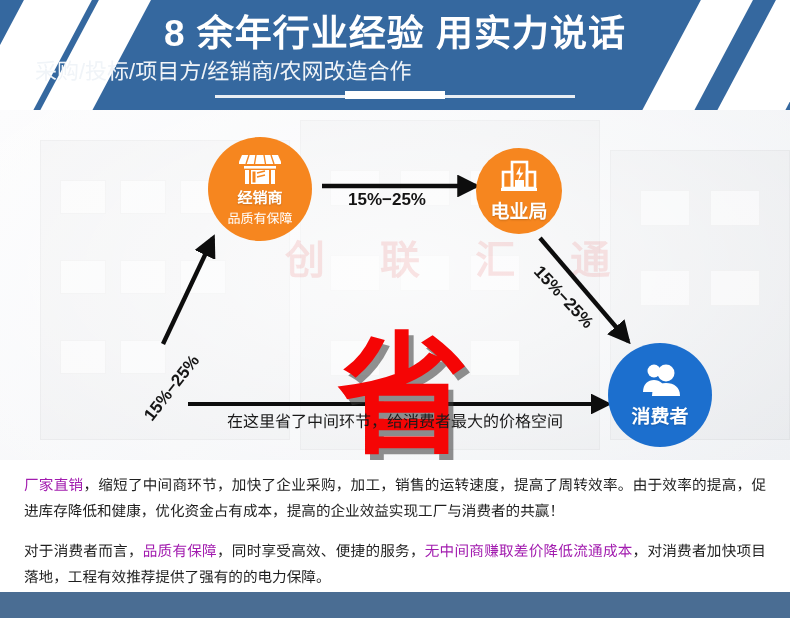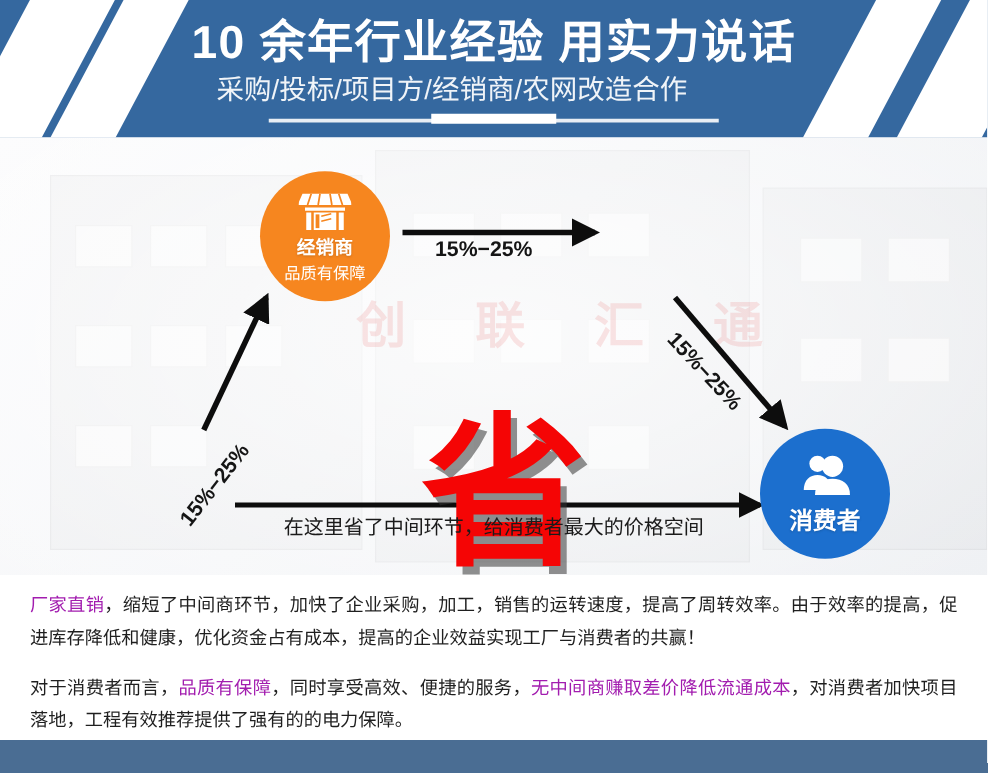--- a/index.html
+++ b/index.html
@@ -40,21 +40,20 @@
     text-align:center;
     color:#ffffff;
     font-size:37px;
     font-weight:bold;
     letter-spacing:1px;
     line-height:44px;
     white-space:nowrap;
   }
   .hdr-sub {
     position:absolute; left:0; top:58px; width:688px;
-    text-align:center;
     color:#f0f4f8;
     font-size:22px;
     line-height:28px;
     white-space:nowrap;
     padding-left:35px;
   }
   .hdr-rule {
     position:absolute; left:215px; top:95px;
     width:360px; height:3px;
     background:#e9eef4;
@@ -206,21 +205,21 @@
 <body>
 
 <div id="page">
 
   <div class="header">
     <div class="hdr-stripe stripe-l1"></div>
     <div class="hdr-stripe stripe-l2"></div>
     <div class="hdr-stripe stripe-r1"></div>
     <div class="hdr-stripe stripe-r2"></div>
 
-    <div class="hdr-title">10 余年行业经验 用实力说话</div>
+    <div class="hdr-title">8 余年行业经验 用实力说话</div>
     <div class="hdr-sub">采购/投标/项目方/经销商/农网改造合作</div>
     <div class="hdr-rule"></div>
     <div class="hdr-rule-mid"></div>
   </div>
 
   <div class="diagram">
 
     <div class="bld" style="left:40px;  top:30px;  width:250px; height:300px;"></div>
     <div class="bld" style="left:300px; top:10px;  width:300px; height:330px;"></div>
     <div class="bld" style="left:610px; top:40px;  width:180px; height:290px;"></div>
@@ -281,20 +280,33 @@
           <rect x="32" y="18" width="4" height="14" fill="#fff"></rect>
           <rect x="12" y="18" width="18" height="14" fill="#fff"></rect>
           <path d="M18 21 l8 -2 M18 25 l8 -2" stroke="#f6861f" stroke-width="1.3" fill="none"></path>
           <rect x="13.5" y="19.5" width="3" height="11" fill="#f6861f"></rect>
         </svg>
       </span>
       <span class="n-main">经销商</span>
       <span class="n-sub">品质有保障</span>
     </div>
 
+    <div class="node node-bureau">
+      <span class="ico">
+        <svg width="40" height="34" viewBox="0 0 40 34">
+          <rect x="13" y="2" width="15" height="26" fill="none" stroke="#fff" stroke-width="2.6"></rect>
+          <rect x="4" y="12" width="9" height="16" fill="none" stroke="#fff" stroke-width="2.6"></rect>
+          <rect x="28" y="12" width="8" height="16" fill="none" stroke="#fff" stroke-width="2.6"></rect>
+          <rect x="16" y="20" width="9" height="8" fill="#fff"></rect>
+          <path d="M21.5 6 L17 14.5 h3.6 L19 21 l5.5 -8.6 h-3.6 z" fill="#fff"></path>
+          <rect x="2" y="28" width="36" height="3" fill="#fff"></rect>
+        </svg>
+      </span>
+      <span class="n-main">电业局</span>
+    </div>
 
 
     <div class="node node-consumer">
       <span class="ico">
         <svg width="46" height="36" viewBox="0 0 46 36">
           <circle cx="17" cy="9" r="6.5" fill="#fff"></circle>
           <path d="M6 30 c0 -8 5 -12 11 -12 c6 0 11 4 11 12 z" fill="#fff"></path>
           <circle cx="29" cy="11" r="8.5" fill="#fff"></circle>
           <path d="M15 34 c0 -9 6 -13 14 -13 c8 0 14 4 14 13 z" fill="#fff"></path>
         </svg>

